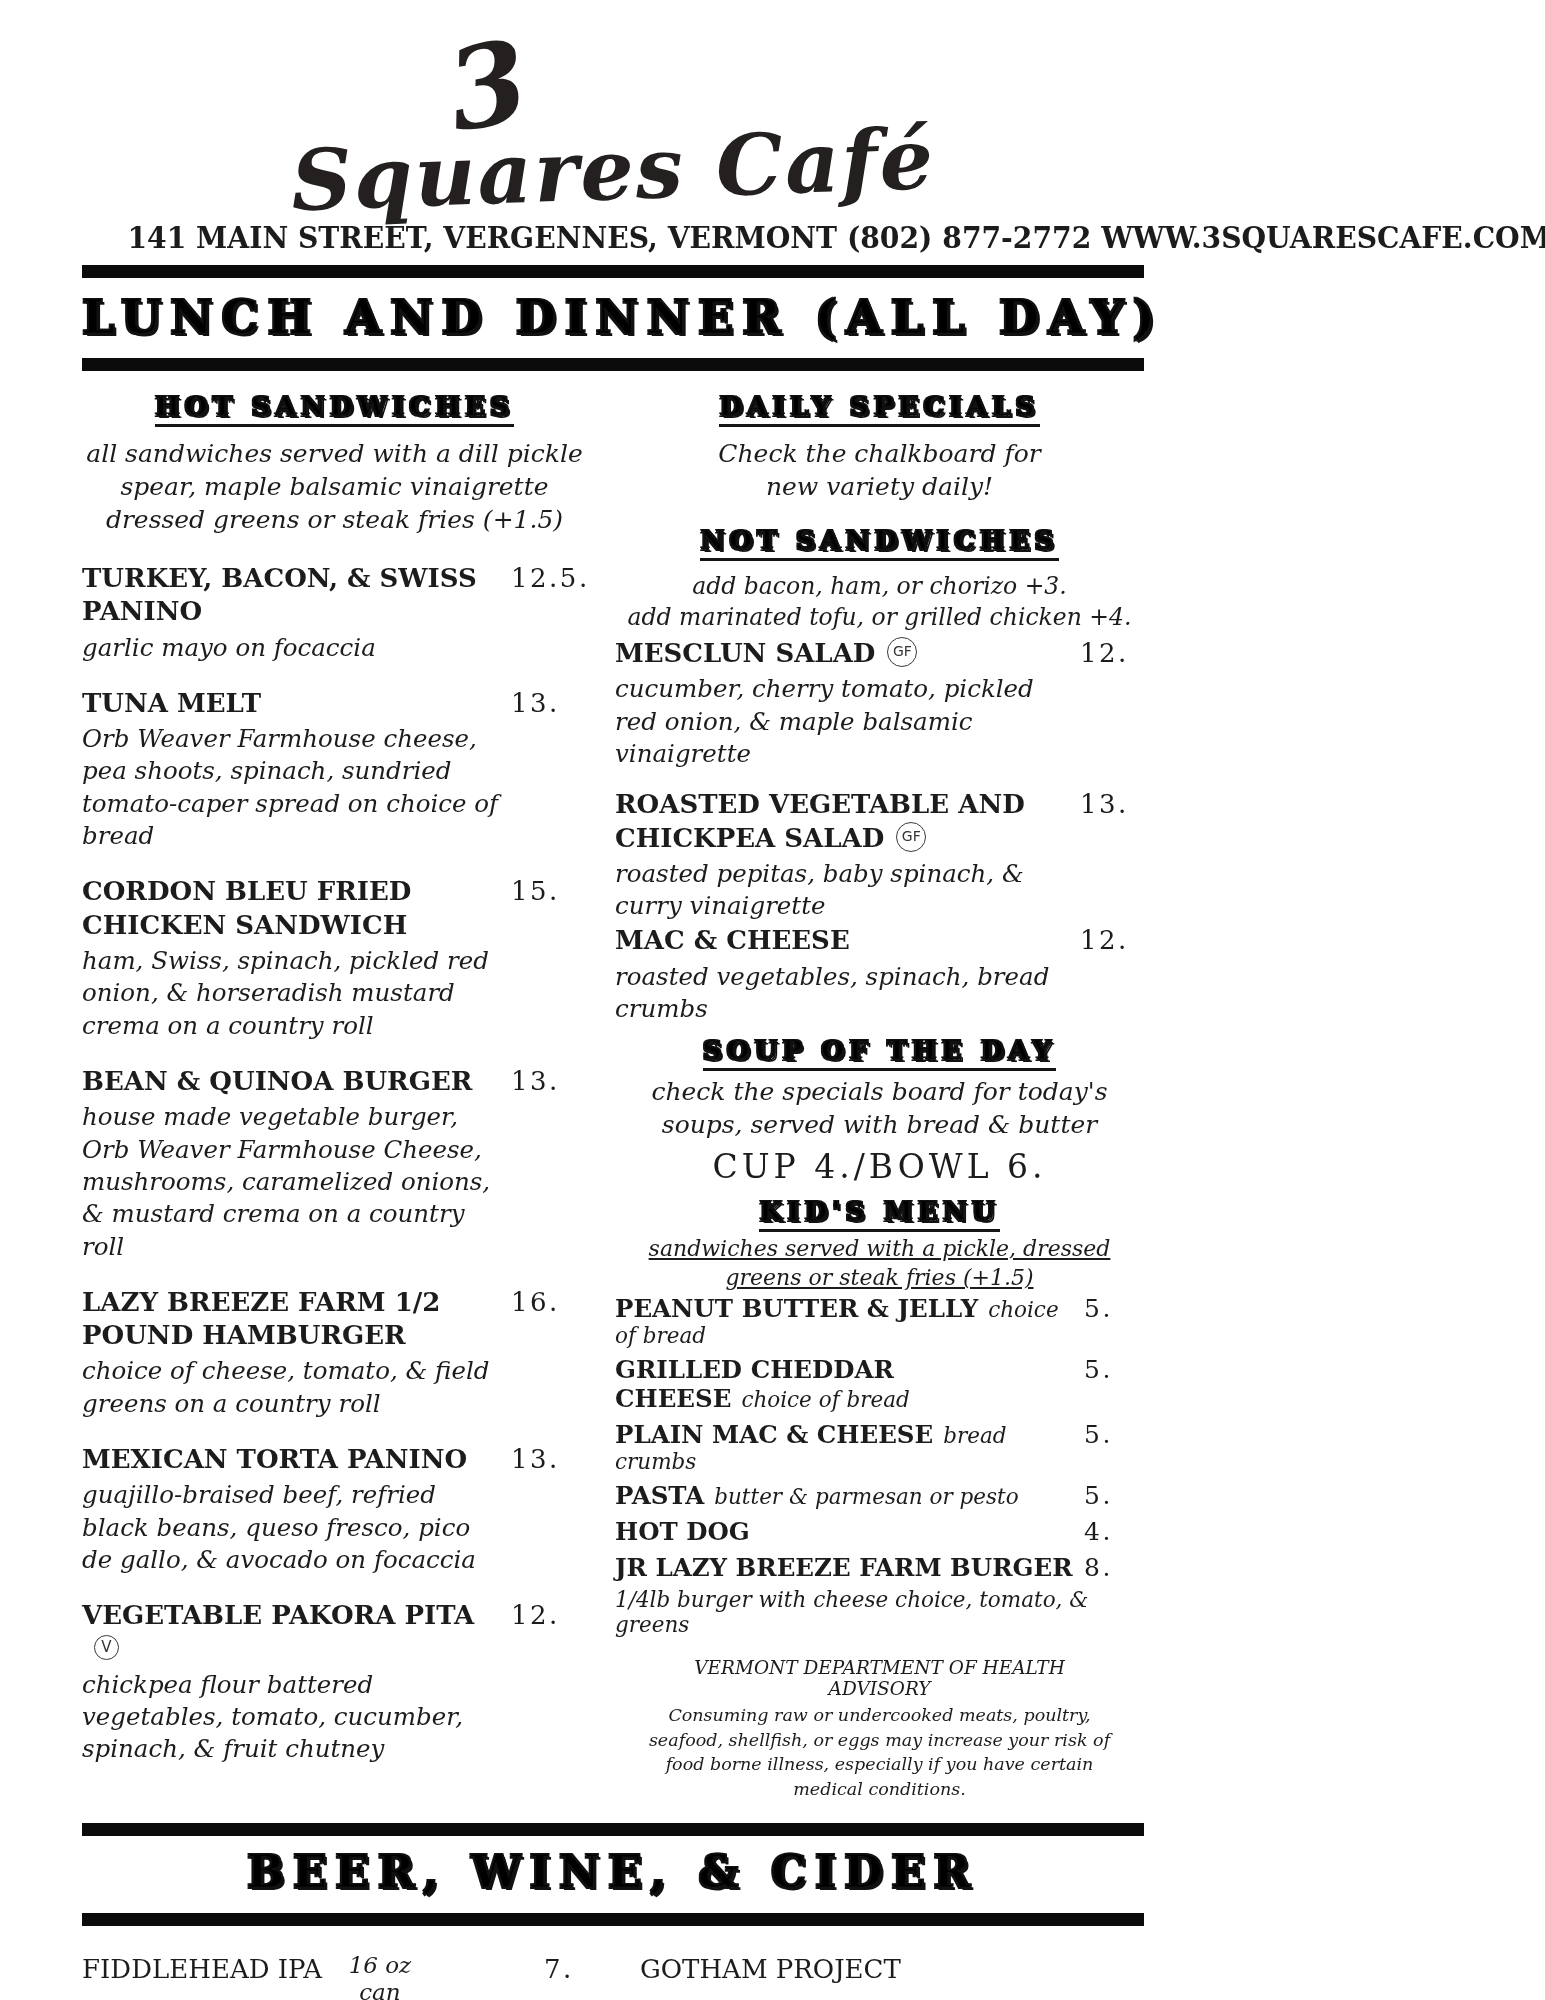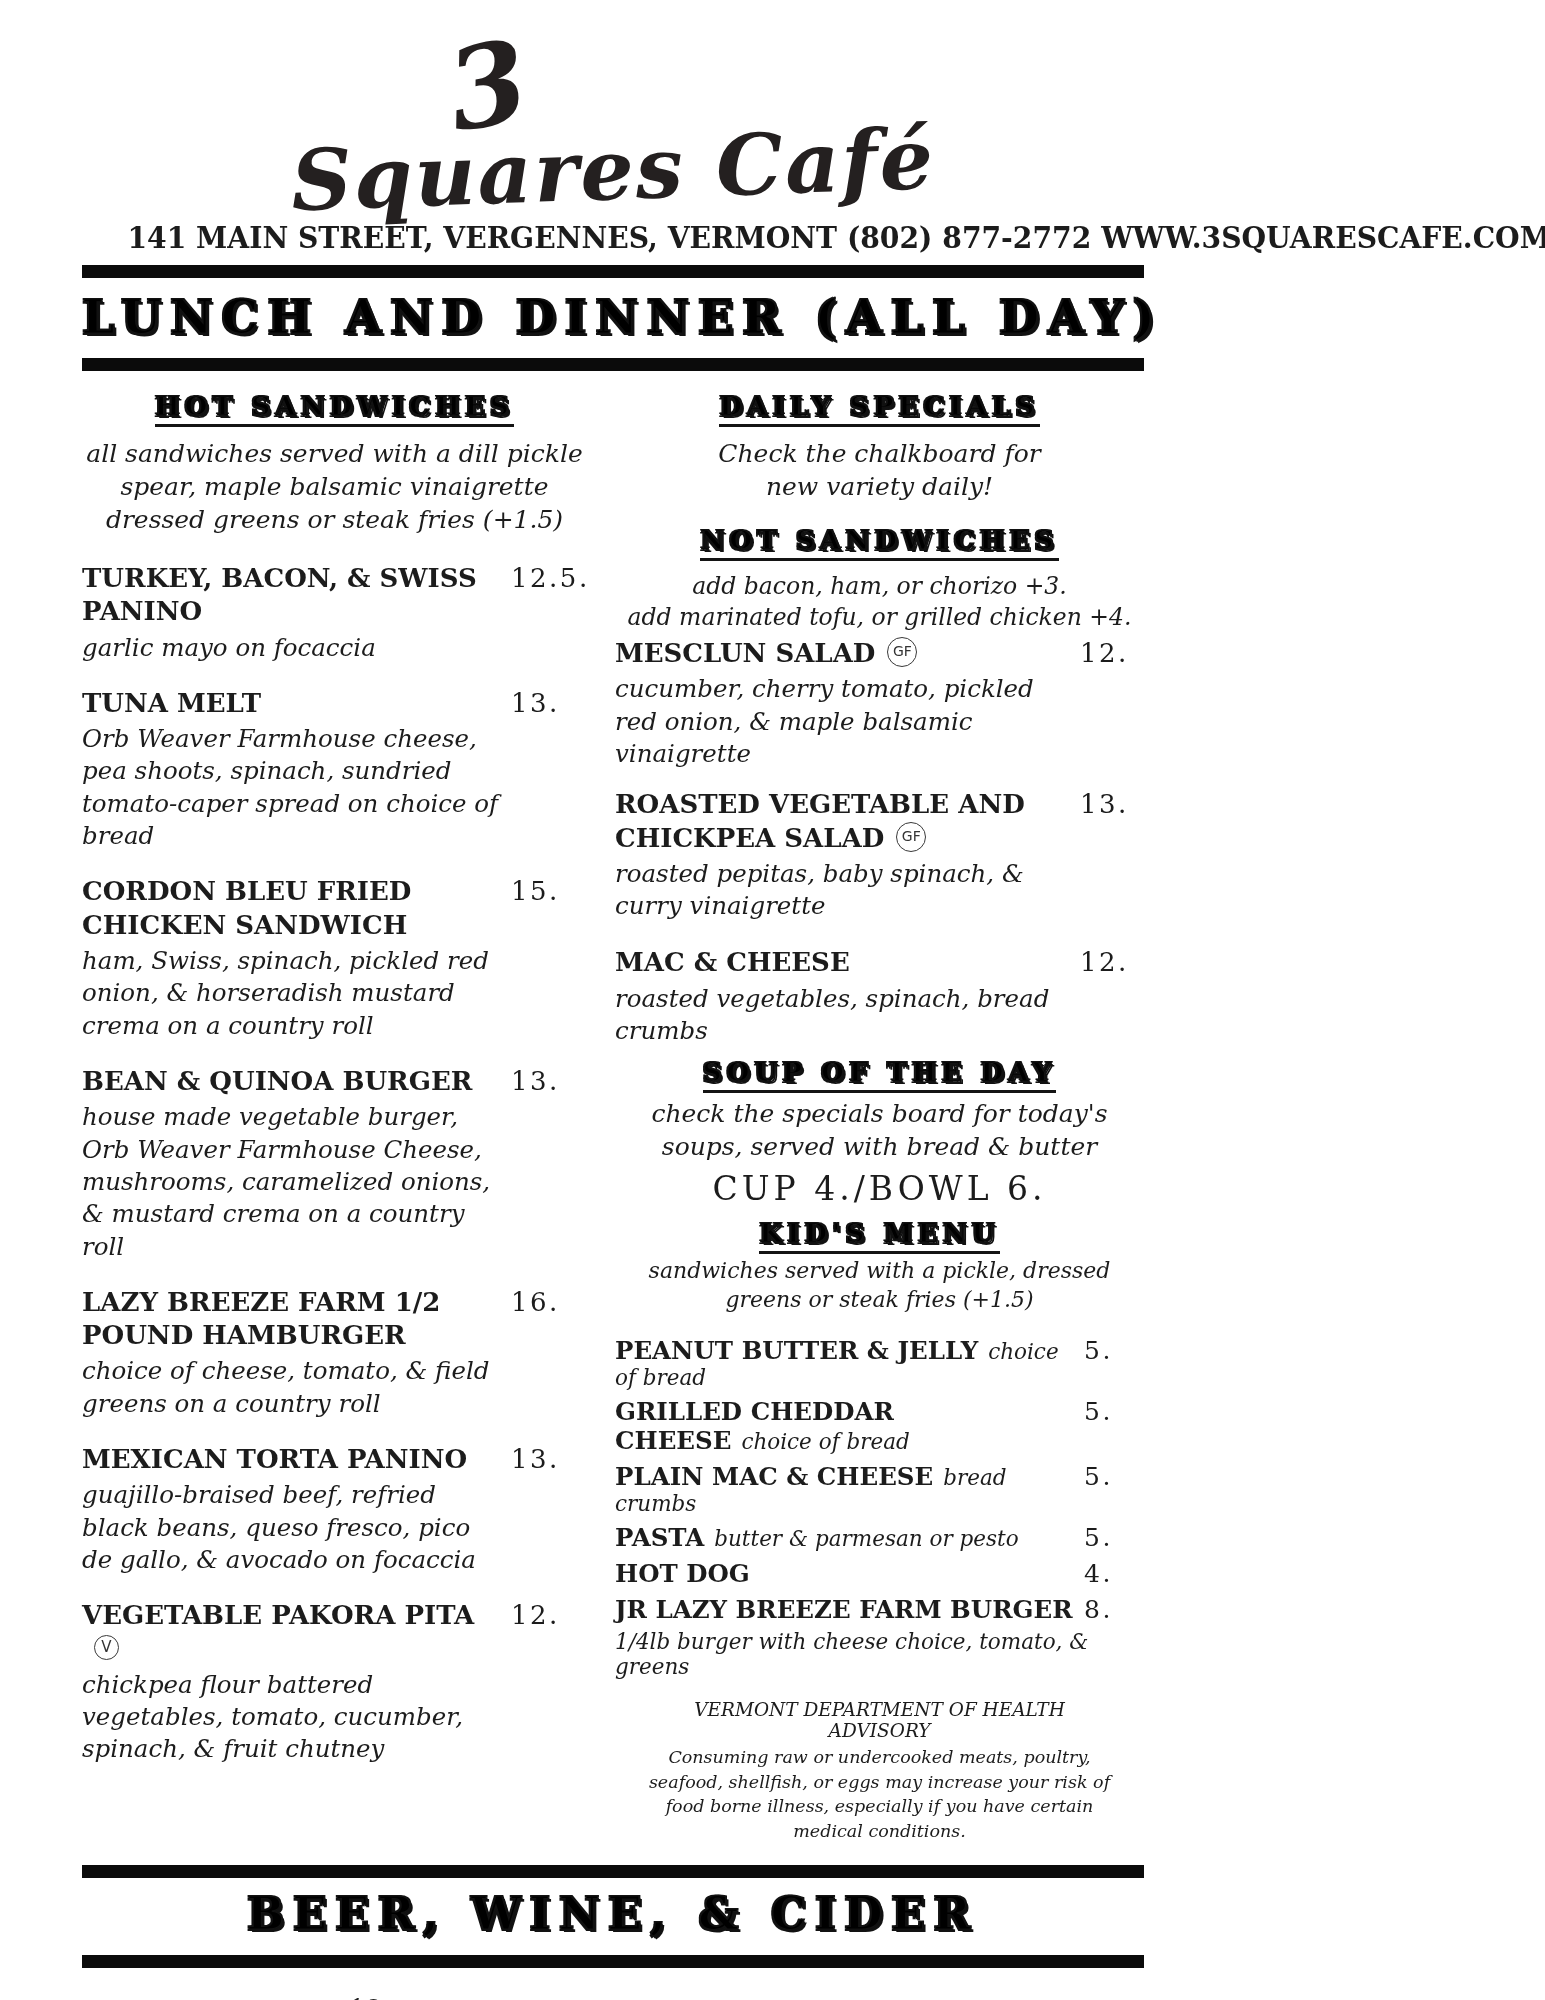--- a/index.html
+++ b/index.html
@@ -65,21 +65,21 @@
     display: inline-flex; align-items: center; justify-content: center;
     width: 30px; height: 30px; border: 1.8px solid #3a3a3a; border-radius: 50%;
     font-family: "DejaVu Sans", sans-serif; font-size: 14px; font-weight: normal;
     letter-spacing: 0; margin-left: 12px; vertical-align: middle; position: relative; top: -3px;
     color: #333;
   }
   .badge-v { width: 25px; height: 25px; font-size: 15px; border-width: 1.4px; }
 
   .soup-prices { text-align: center; font-size: 33px; letter-spacing: 4px; margin: 6px 0 10px 0; }
 
-  .kids-intro { font-size: 22px; margin-bottom: 22px; }
+  .kids-intro { font-size: 22px; margin-bottom: 2px; text-decoration: underline; }
   .kid-row { display: flex; align-items: baseline; margin-bottom: 7px; }
   .kid-main { flex: 1; padding-right: 4px; }
   .kid-name { font-weight: bold; font-size: 24.5px; }
   .kid-note { font-style: italic; font-size: 21.5px; margin-left: 10px; }
   .kid-price { width: 60px; font-size: 25px; letter-spacing: 2.5px; }
   .kid-desc { font-style: italic; font-size: 21.5px; margin-top: -2px; margin-bottom: 6px; }
 
   .advisory { width: 470px; margin: 20px auto 0 auto; text-align: center; font-style: italic; }
   .advisory-title { font-size: 18.5px; margin-bottom: 4px; }
   .advisory-body { font-size: 17.5px; line-height: 1.4; }
@@ -200,21 +200,21 @@
       <div class="item" style="margin-bottom:18px;">
         <div class="item-main">
           <div class="item-name">
             <span>MESCLUN SALAD</span><span class="badge">GF</span>
           </div>
           <div class="item-desc">cucumber, cherry tomato, pickled red onion, &amp; maple balsamic vinaigrette</div>
         </div>
         <div class="price" style="width:64px;">12.</div>
       </div>
 
-      <div class="item" style="margin-bottom:24px;gap:36px;">
+      <div class="item" style="margin-bottom:2px;gap:36px;">
         <div class="item-main">
           <div class="item-name">
             <span>ROASTED VEGETABLE AND CHICKPEA SALAD</span><span class="badge">GF</span>
           </div>
           <div class="item-desc">roasted pepitas, baby spinach, &amp; curry vinaigrette</div>
         </div>
         <div class="price" style="width:64px;">13.</div>
       </div>
 
       <div class="item" style="margin-bottom:10px;">

